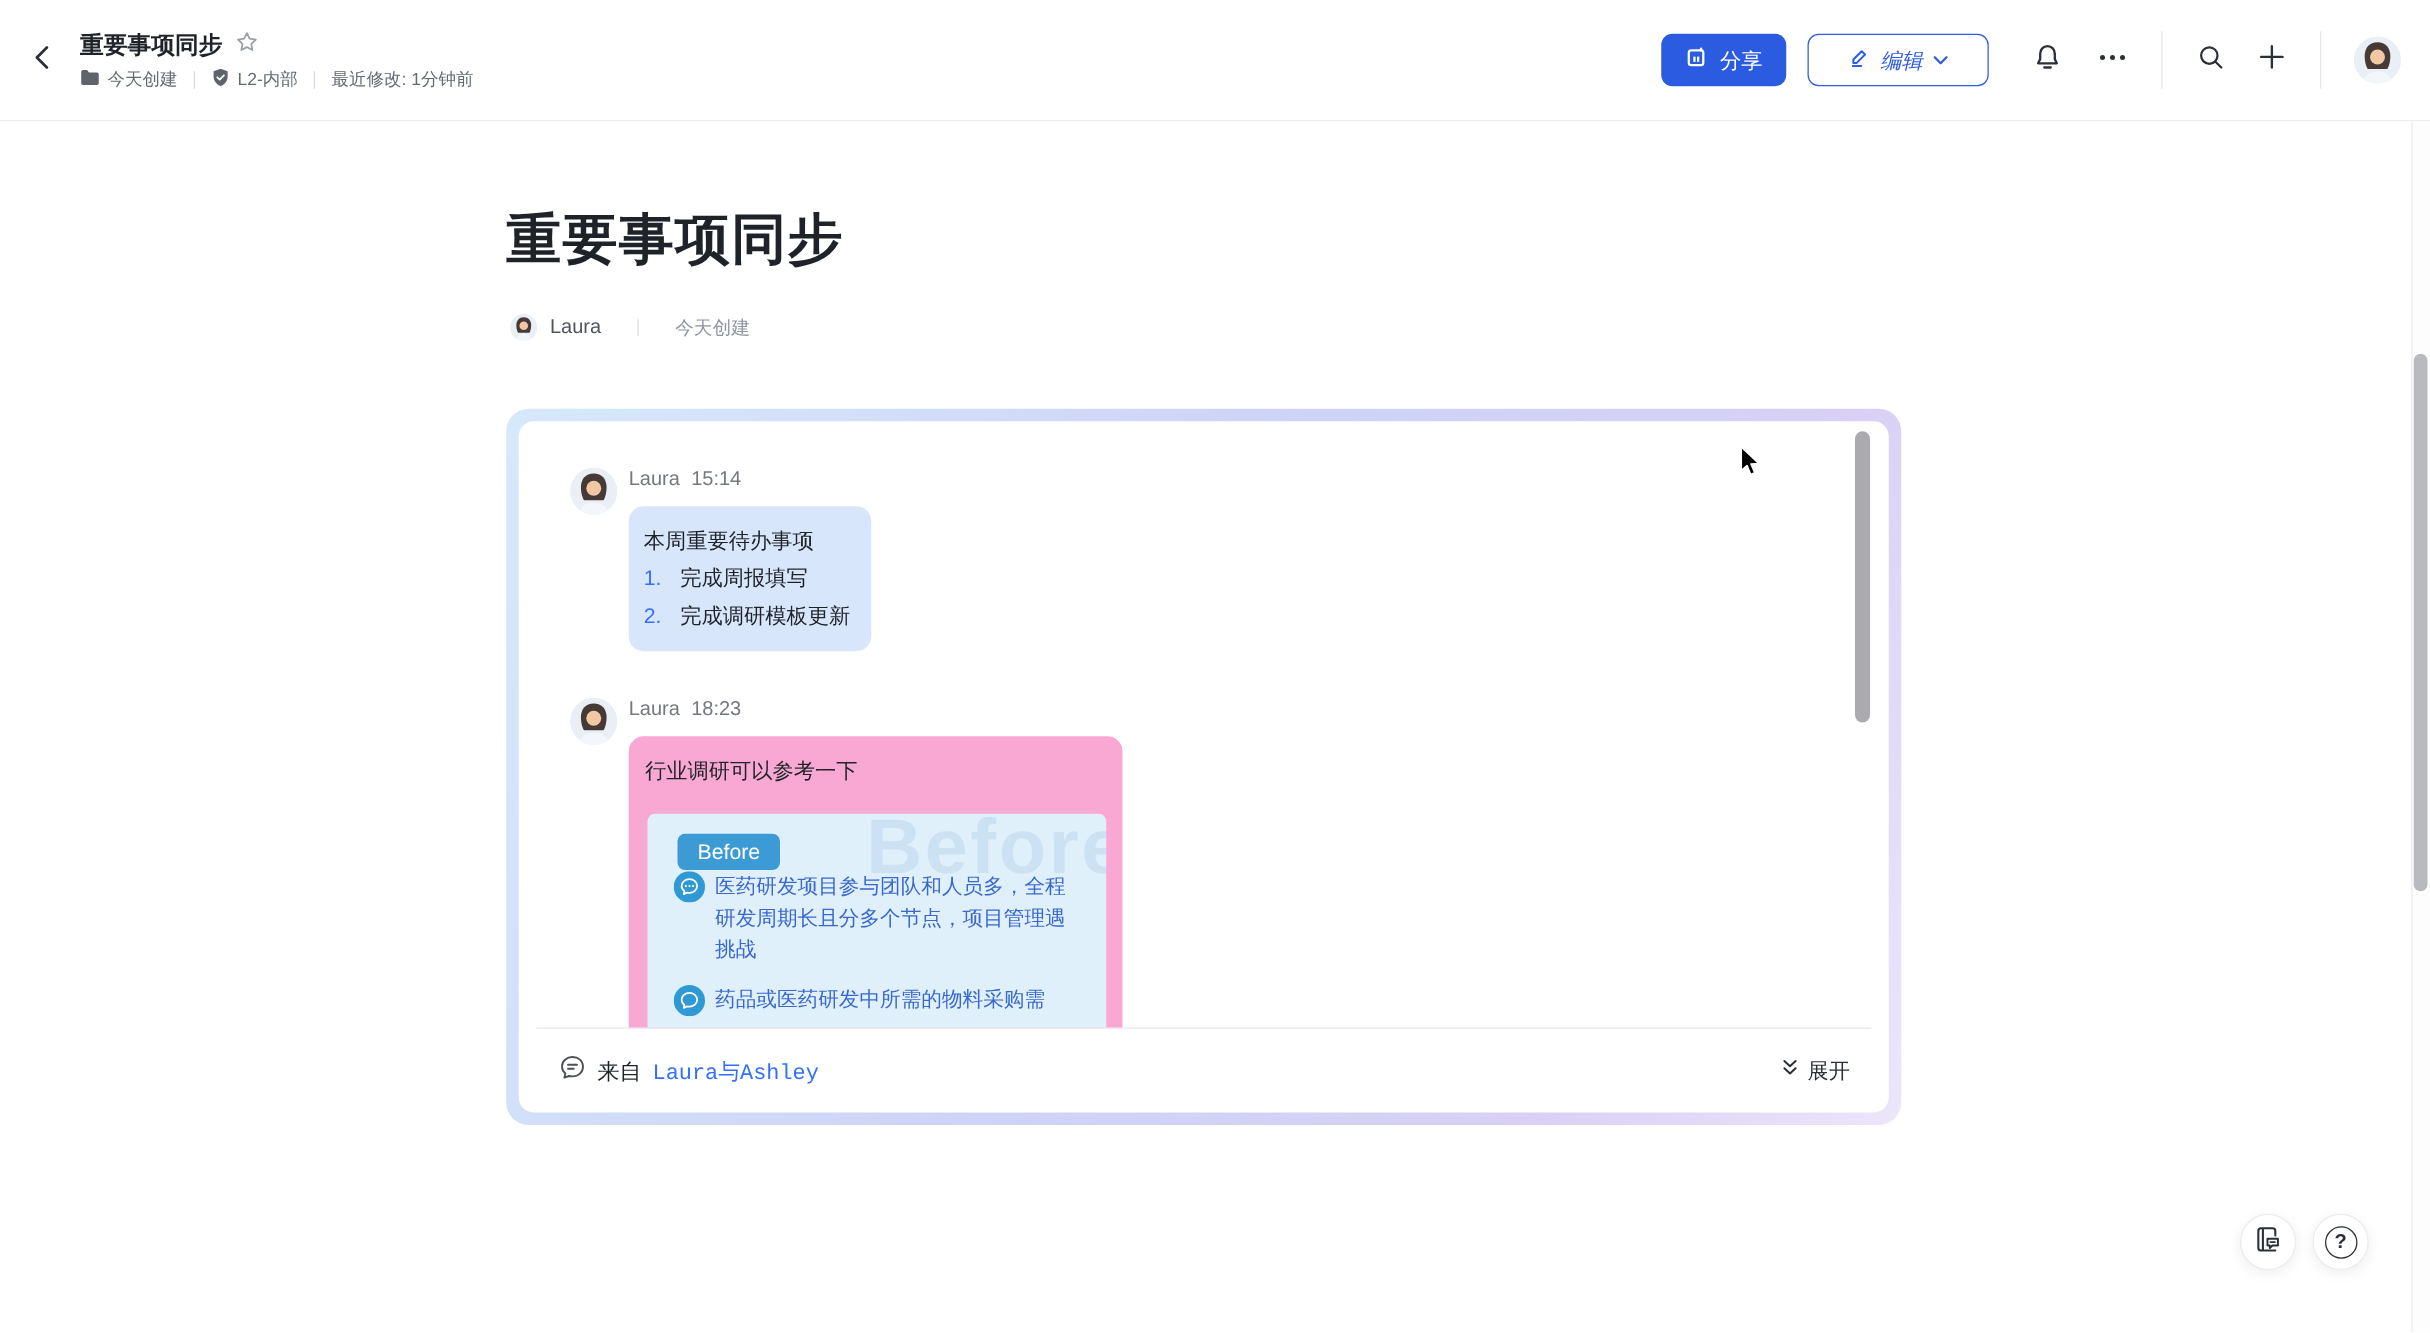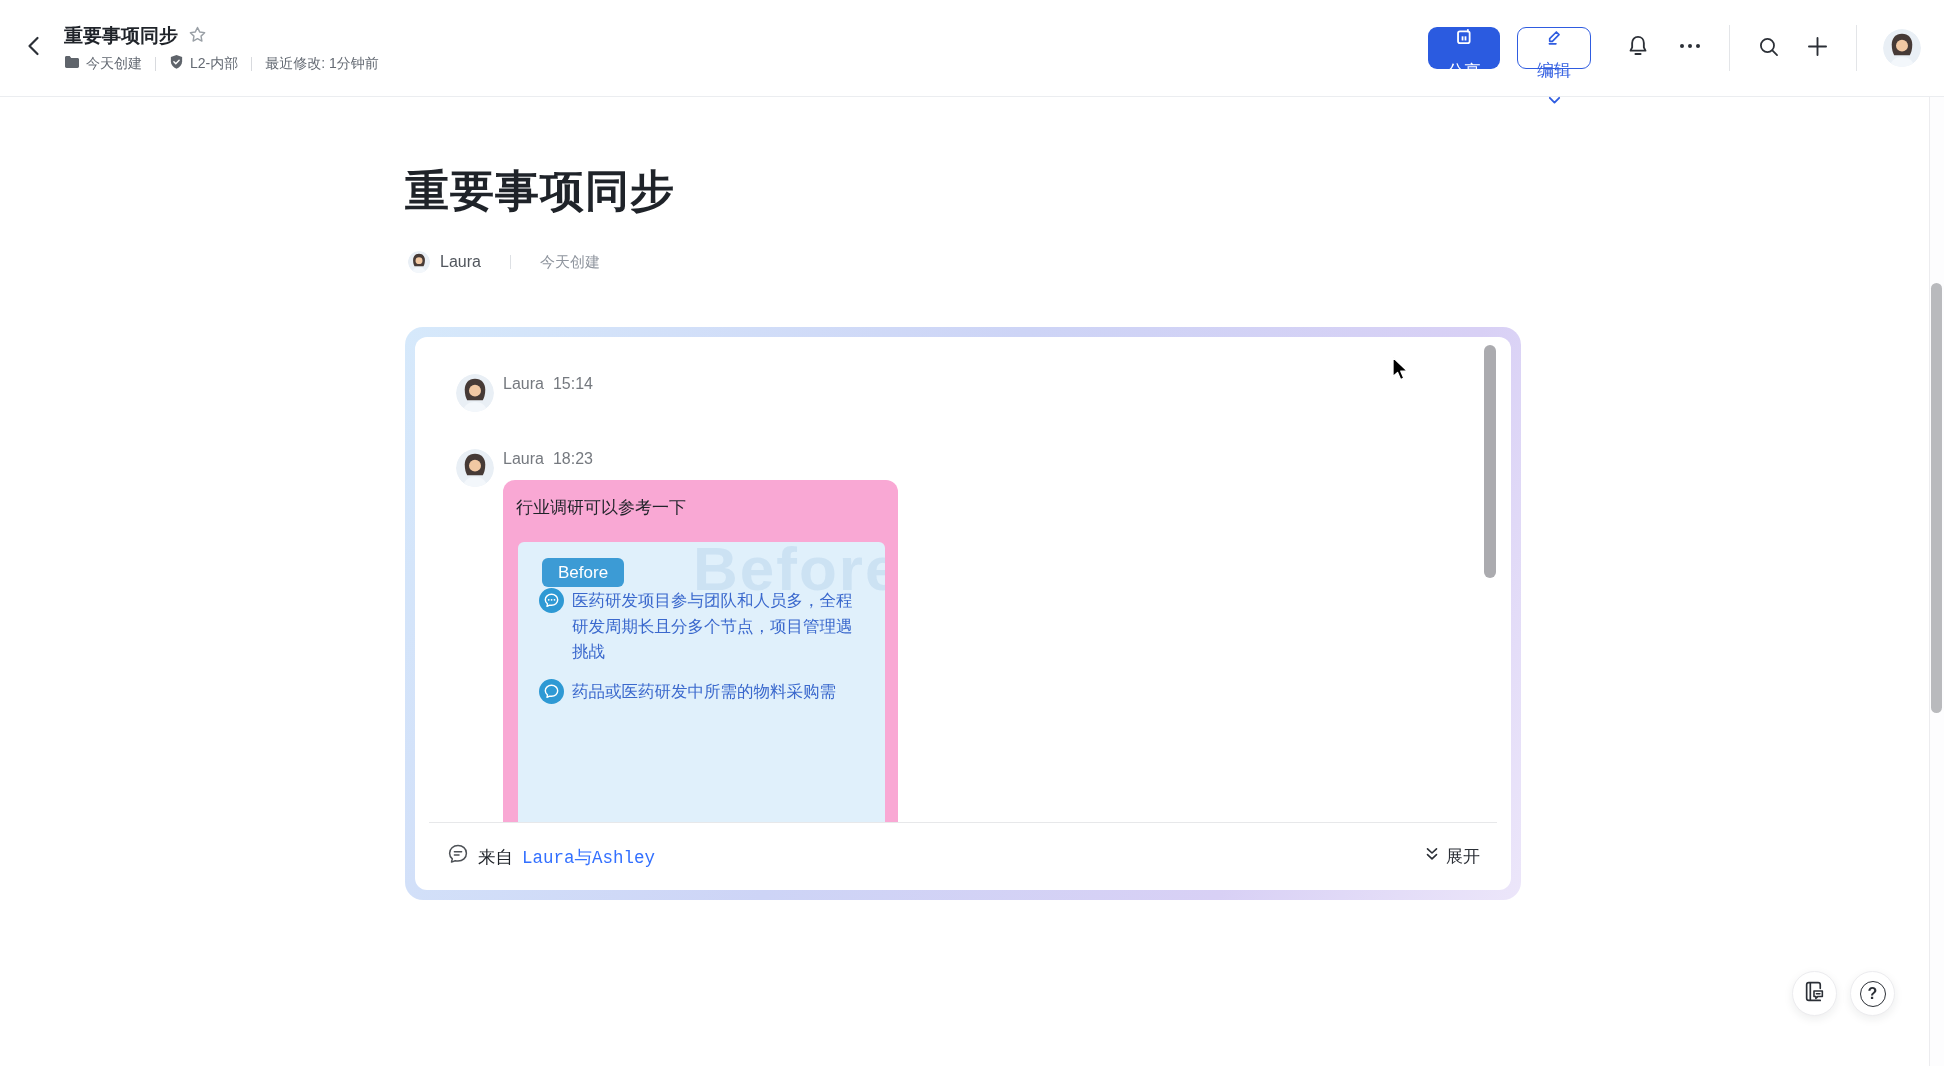--- a/index.html
+++ b/index.html
@@ -16,23 +16,23 @@
   }
   .back-btn { width:26px; height:30px; display:flex; align-items:center; margin-right:14px; cursor:pointer; }
   .tb-titleblock { display:flex; flex-direction:column; justify-content:center; }
   .tb-row1 { display:flex; align-items:center; gap:10px; }
   .tb-title { font-size:19px; font-weight:700; color:#1f2329; }
   .tb-row2 { display:flex; align-items:center; margin-top:5px; font-size:14px; color:#646a73; }
   .tb-row2 .bc-item { display:flex; align-items:center; gap:6px; }
   .bc-div { width:1px; height:14px; background:#d8dade; margin:0 13px; }
   .tb-spacer { flex:1; }
 
-  .btn { height:42px; border-radius:9px; display:flex; align-items:center; font-size:17px; cursor:pointer;flex-direction:column; }
+  .btn { height:42px; border-radius:9px; display:flex; align-items:center; font-size:17px; cursor:pointer; }
   .btn-share { background:#2b5be0; color:#fff; padding:0 19px; gap:9px; }
-  .btn-edit { background:#fff; color:#2f5ce0; border:1.6px solid #2f5ce0; padding:0 19px; gap:8px; margin-left:17px; }
+  .btn-edit { background:#fff; color:#2f5ce0; border:1.6px solid #2f5ce0; padding:0 31px; gap:8px; margin-left:17px;font-style:italic; }
 
   .tb-icon { width:26px; height:26px; display:flex; align-items:center; justify-content:center; cursor:pointer; }
   .tb-ic-bell { margin-left:34px; }
   .tb-ic-more { margin-left:26px; }
   .tb-vdiv { width:1px; height:46px; background:#e3e5e8; margin:0 0 0 26px; }
   .tb-ic-search { margin-left:25px; }
   .tb-ic-plus { margin-left:23px; }
   .tb-avatar { width:38px; height:38px; border-radius:50%; overflow:hidden; margin-left:26px; cursor:pointer; flex:none; }
 
   
@@ -246,20 +246,29 @@
             <circle cx="20" cy="20" r="20" fill="#e9eff5"></circle>
             <path d="M20 5c-6.8 0-10.8 4.9-10.8 11.4 0 5 1.2 9.2 2.6 11.2h16.4c1.4-2 2.6-6.2 2.6-11.2C30.8 9.9 26.8 5 20 5z" fill="#463a36"></path>
             <circle cx="20" cy="17.5" r="6.3" fill="#f1c8a3"></circle>
             <path d="M7.5 40c.6-7.2 5.8-10.4 12.5-10.4S31.9 32.8 32.5 40z" fill="#f3f7fb"></path>
           </svg>
         </span>
         <div class="msg-body">
           <div class="msg-head">
             <span>Laura</span>
             <span>15:14</span>
+          </div>
+          <div class="bubble bubble-1">
+            <div>本周重要待办事项</div>
+            <div class="blist-row">
+              <span class="num">1.</span><span>完成周报填写</span>
+            </div>
+            <div class="blist-row">
+              <span class="num">2.</span><span>完成调研模板更新</span>
+            </div>
           </div>
         </div>
       </div>
 
       <div class="msg">
         <span class="msg-avatar">
           <svg width="38" height="38" viewBox="0 0 40 40">
             <circle cx="20" cy="20" r="20" fill="#e9eff5"></circle>
             <path d="M20 5c-6.8 0-10.8 4.9-10.8 11.4 0 5 1.2 9.2 2.6 11.2h16.4c1.4-2 2.6-6.2 2.6-11.2C30.8 9.9 26.8 5 20 5z" fill="#463a36"></path>
             <circle cx="20" cy="17.5" r="6.3" fill="#f1c8a3"></circle>

